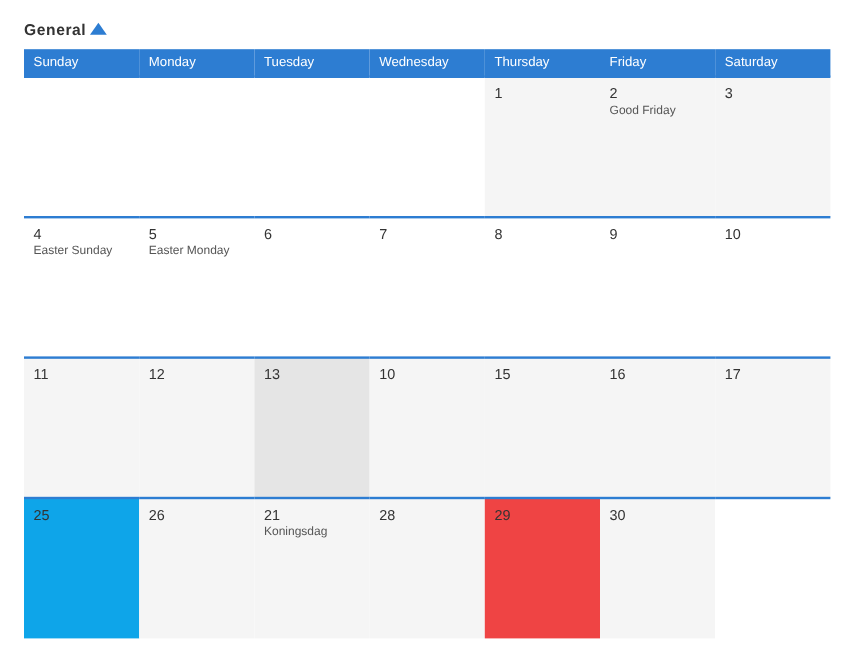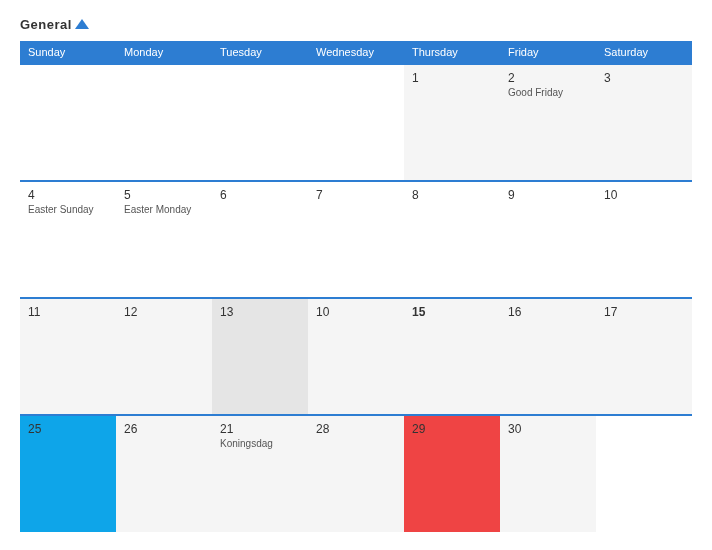--- a/index.html
+++ b/index.html
@@ -197,21 +197,21 @@
         </td>
         <td style="background: rgb(245, 245, 245);">
           <span class="day-number">12</span>
         </td>
         <td style="background: #e5e5e5;">
           <span class="day-number">13</span>
         </td>
         <td style="background: rgb(245, 245, 245);">
           <span class="day-number">10</span>
         </td>
-        <td style="background: rgb(245, 245, 245); font-weight: bold;">
+        <td style="background: rgb(245, 245, 245);">
           <span class="day-number">15</span>
         </td>
         <td style="background: rgb(245, 245, 245);">
           <span class="day-number">16</span>
         </td>
         <td style="background: rgb(245, 245, 245);">
           <span class="day-number">17</span>
         </td>
       </tr>
       <tr>

